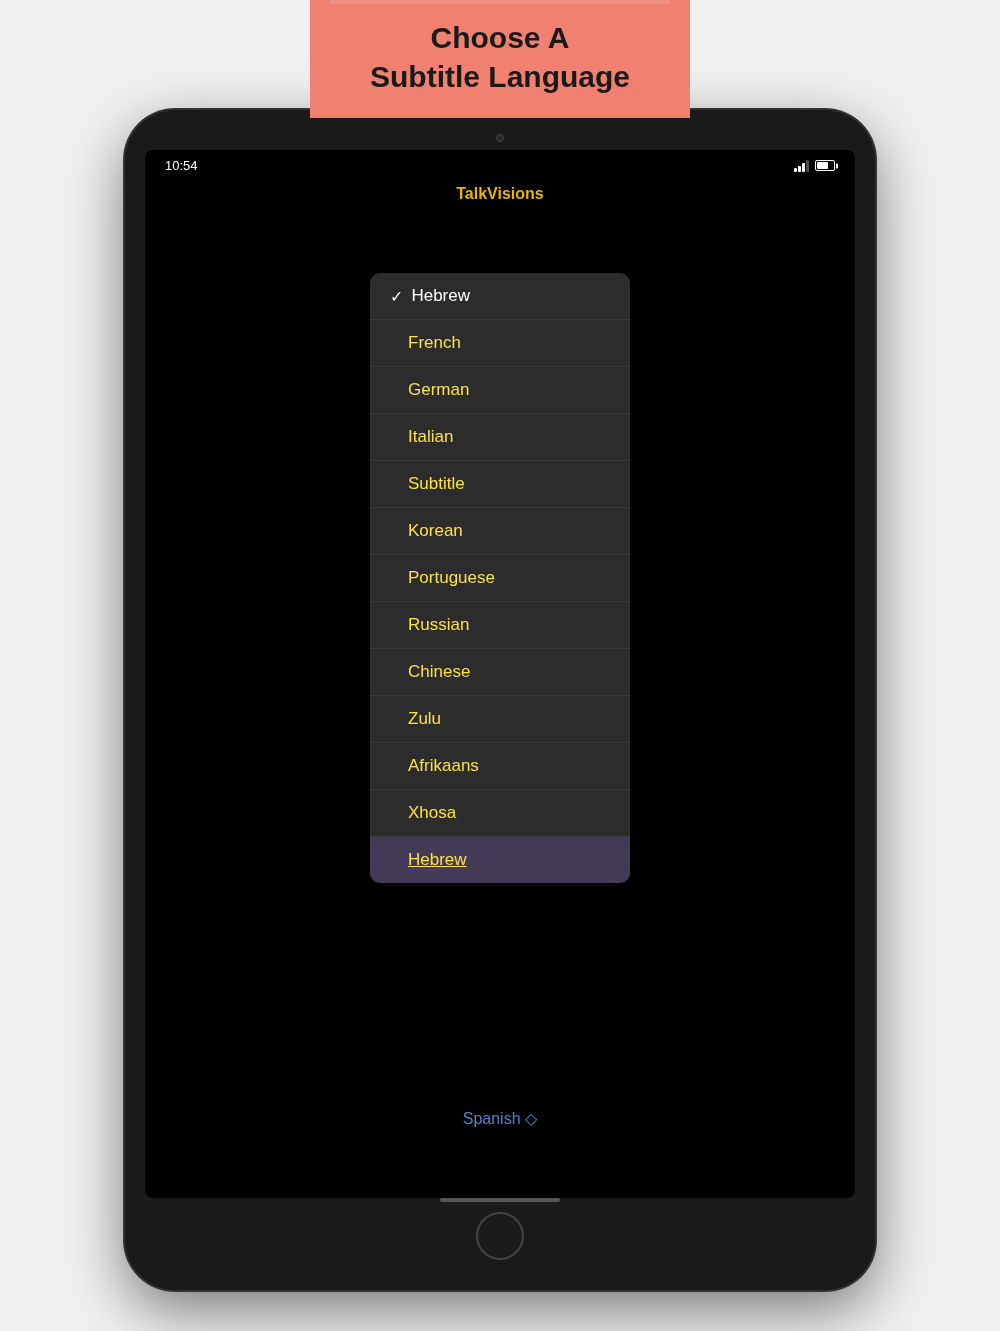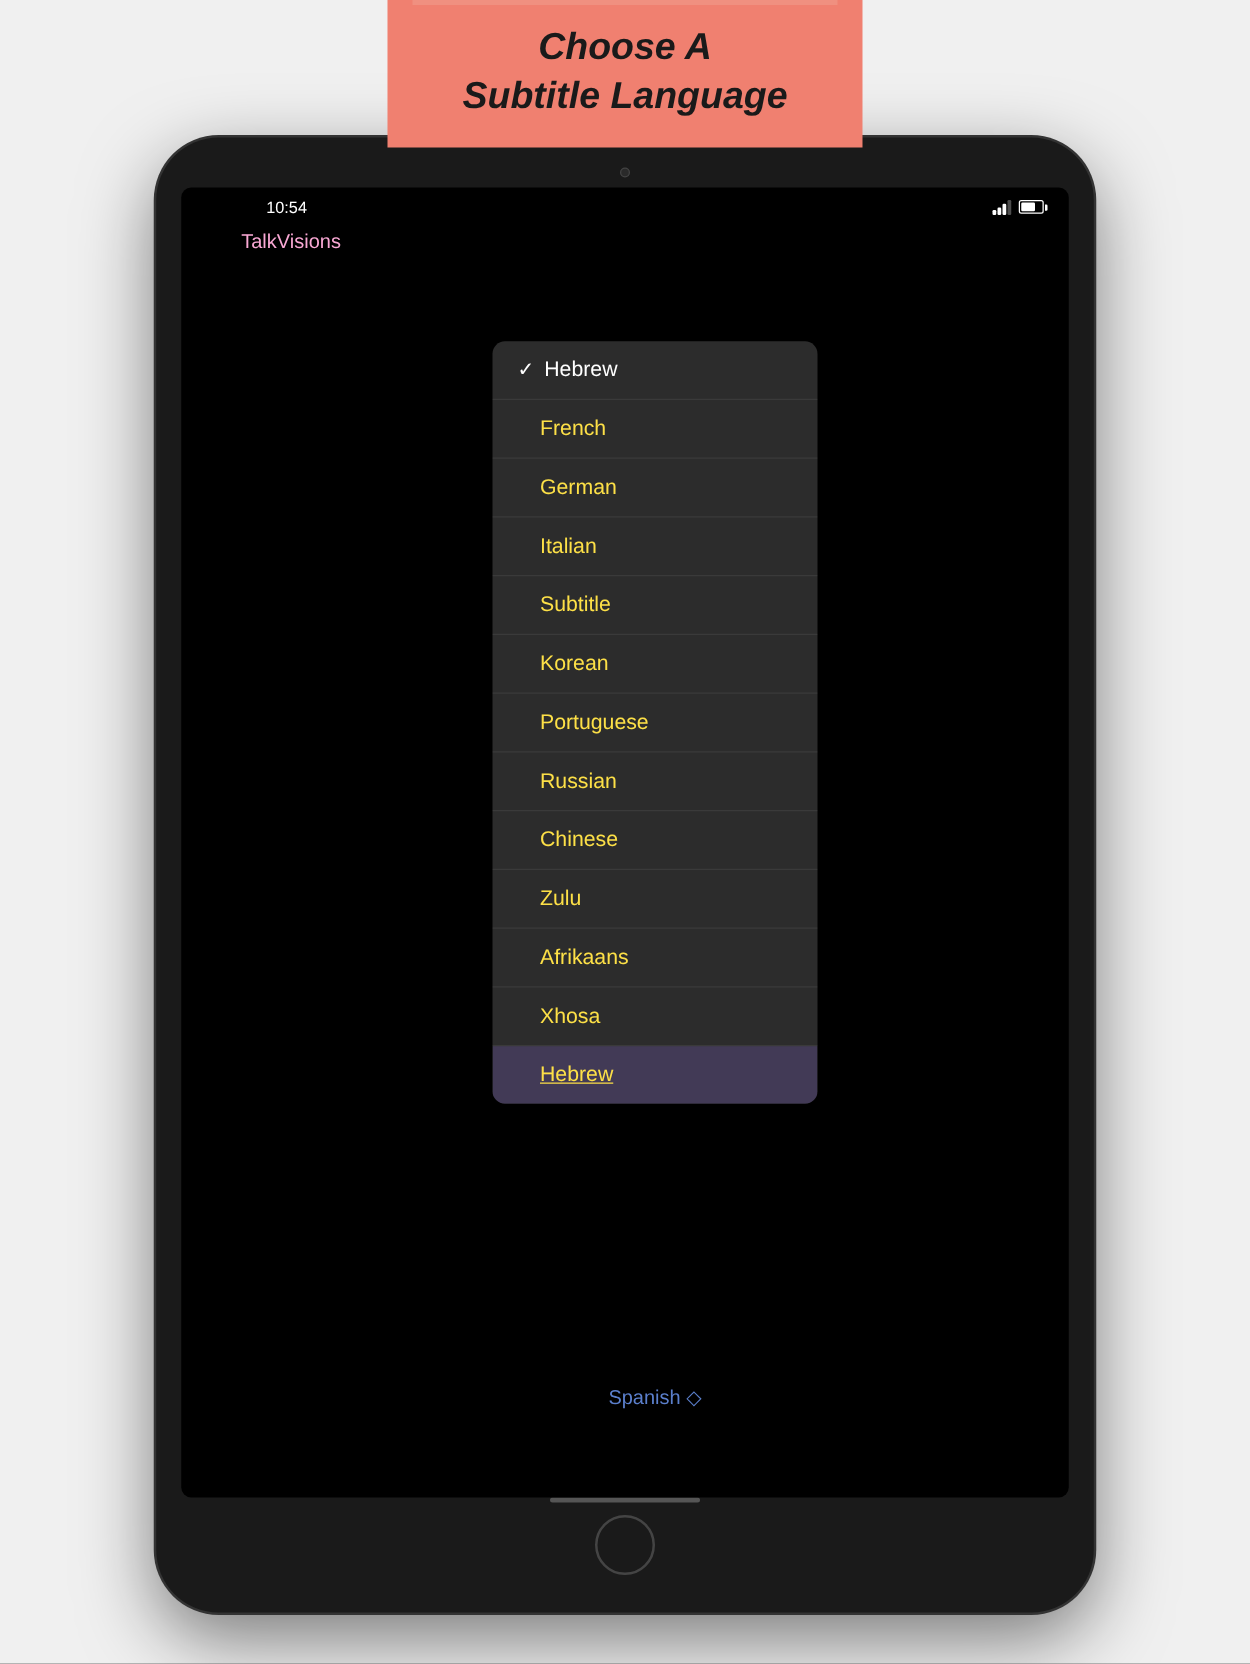--- a/index.html
+++ b/index.html
@@ -26,21 +26,20 @@
       display: flex;
       flex-direction: column;
       align-items: center;
     }
 
     .banner-bg {
       background: #f08070;
       padding: 18px 60px 22px;
       text-align: center;
       position: relative;
-      font-style: italic;
     }
 
     .banner-bg::before {
       content: '';
       position: absolute;
       top: -8px;
       left: 20px;
       right: 20px;
       height: 12px;
       background: #f09080;
@@ -84,21 +83,20 @@
     
     .tablet-screen {
       flex: 1;
       width: 100%;
       background: #000;
       border-radius: 8px;
       position: relative;
       overflow: hidden;
       display: flex;
       flex-direction: column;
-      padding-left: 48px;
     }
 
     
     .status-bar {
       display: flex;
       justify-content: space-between;
       align-items: center;
       padding: 8px 20px;
       color: #fff;
       font-size: 13px;
@@ -149,23 +147,24 @@
 
     .battery-fill {
       background: #fff;
       height: 100%;
       width: 70%;
       border-radius: 1px;
     }
 
     
     .app-title {
-      color: #f9a8d4;
+      text-align: center;
+      color: #eab308;
       font-size: 16px;
-      font-weight: 400;
+      font-weight: 700;
       padding: 4px 0 10px;
     }
 
     
     .dropdown-menu {
       position: absolute;
       top: 60px;
       left: 50%;
       transform: translateX(-50%);
       width: 260px;

